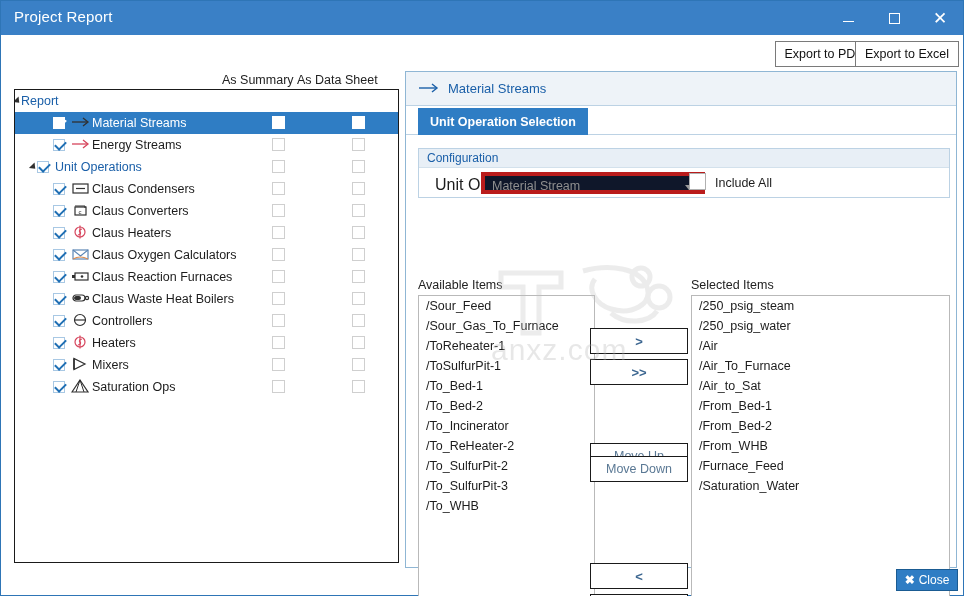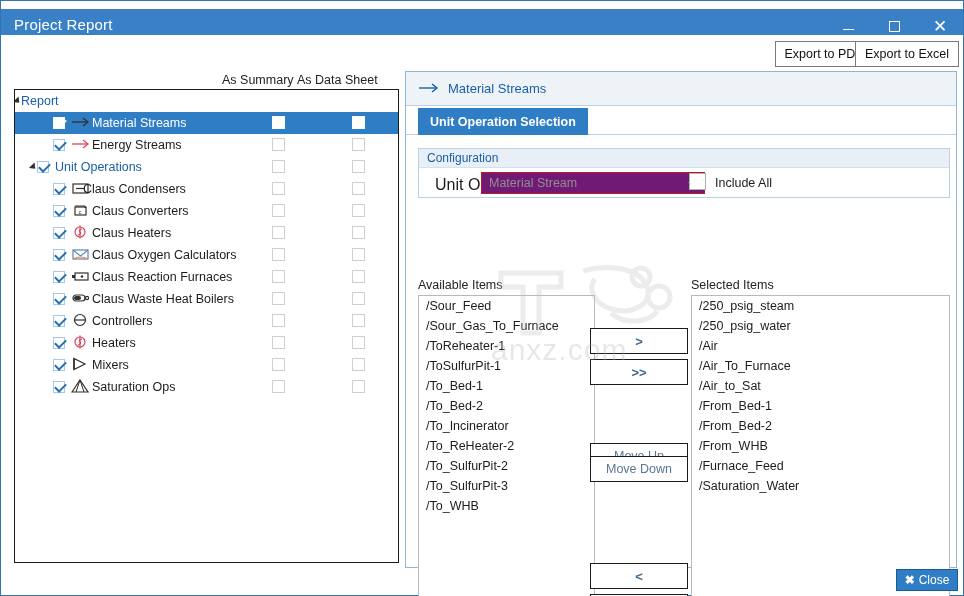--- a/index.html
+++ b/index.html
@@ -15,21 +15,21 @@
 
   
   #window {
     position:absolute; left:0; top:0; width:964px; height:596px;
     border:1px solid #2e75b6;
     background:#ffffff;
   }
 
   
   #titlebar {
-    position:absolute; left:0; top:8px; width:962px; height:34px;
+    position:absolute; left:0; top:0; width:962px; height:34px;
     background:#3a80c6;
     color:#ffffff;
   }
   #title-text {
     position:absolute; left:13px; top:7px;
     font-size:15px; letter-spacing:.2px; color:#ffffff;
   }
   .winbtn {
     position:absolute; top:0; width:46px; height:34px;
     color:#ffffff; font-size:14px;
@@ -149,21 +149,21 @@
     border:1px solid #bcd2e4; background:#ffffff;
   }
   #config-caption {
     position:absolute; left:0; top:0; width:530px; height:19px;
     background:#e8eff6; border-bottom:1px solid #d3e1ec;
     font-size:12px; color:#1a5fa8; padding-left:8px; line-height:19px;
   }
   #unitop-label { position:absolute; left:16px; top:27px; font-size:16px; }
   #unitop-select {
     position:absolute; left:62px; top:23px; width:224px; height:22px;
-    border:1px solid #b91c1c; background:#701a75;
+    border:4px solid #b91c1c; background:#0f172a;
   }
   #unitop-value { position:absolute; left:7px; top:3px; font-size:12.5px; color:#8f8f8f; }
   #unitop-arrow {
     position:absolute; right:8px; top:9px;
     width:0;height:0;border-left:4px solid transparent;border-right:4px solid transparent;
     border-top:5px solid #9a9a9a;
   }
   #include-all-chk {
     position:absolute; left:270px; top:24px; width:17px; height:17px;
     border:1px solid #b0b0b0; background:#ffffff;
@@ -283,21 +283,21 @@
         <div class="row-label group" style="left: 40px;">Unit Operations</div>
         <div class="colchk c1"></div>
         <div class="colchk c2"></div>
       </div>
       <div class="tree-row">
         <div class="chk on" style="left: 38px; top: 5px;"></div>
         <div class="ticon" style="left: 56px; top: 3px;"><svg width="20" height="14" viewBox="0 0 20 14">
             <rect x="2" y="3" width="15" height="9" fill="none" stroke="#303030" stroke-width="1.2"></rect>
             <line x1="5" y1="7.5" x2="14" y2="7.5" stroke="#303030" stroke-width="1.2"></line>
           </svg></div>
-        <div class="row-label" style="left: 68px;">Claus Condensers</div>
+        <div class="row-label" style="left: 77px;">Claus Condensers</div>
         <div class="colchk c1"></div>
         <div class="colchk c2"></div>
       </div>
       <div class="tree-row">
         <div class="chk on" style="left: 38px; top: 5px;"></div>
         <div class="ticon" style="left: 56px; top: 3px;"><svg width="20" height="14" viewBox="0 0 20 14">
             <rect x="4" y="4" width="11" height="8" fill="none" stroke="#303030" stroke-width="1.2"></rect>
             <text x="7.5" y="10.5" font-size="6" fill="#303030">c</text>
             <path d="M4,3 H14 M14,3 v2" fill="none" stroke="#303030" stroke-width="1.1"></path>
           </svg></div>

